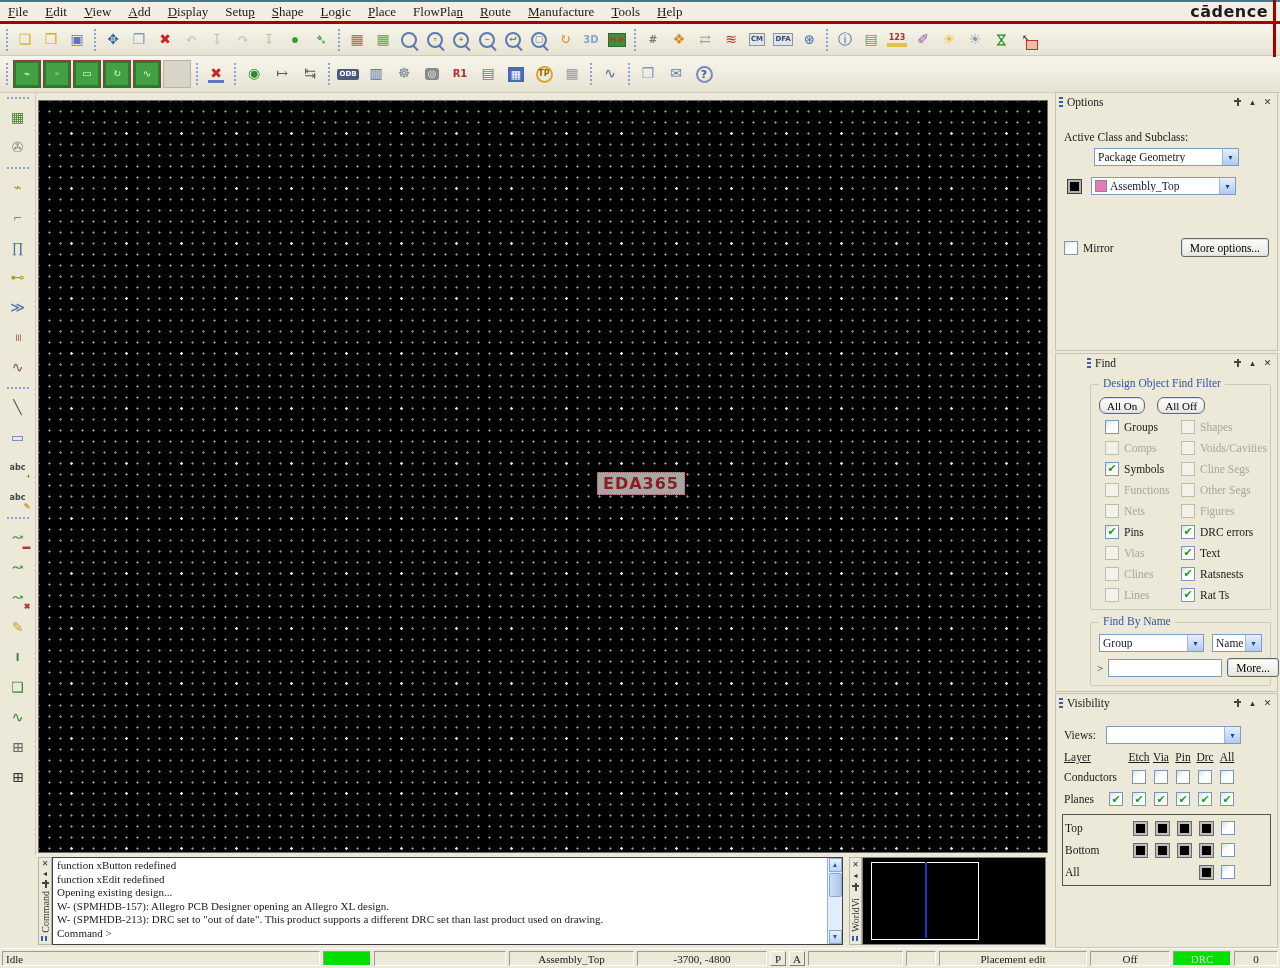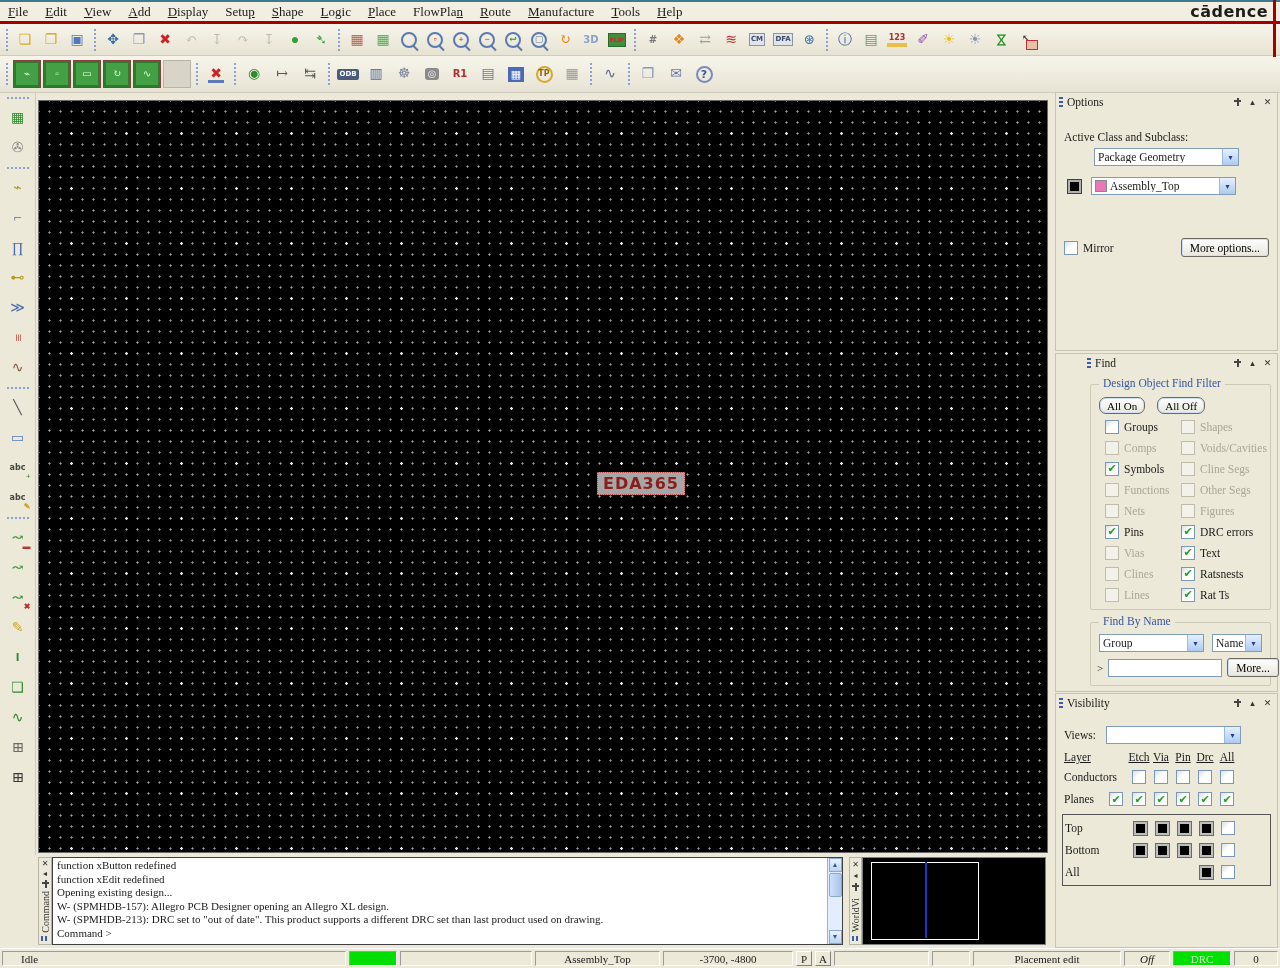--- a/index.html
+++ b/index.html
@@ -146,21 +146,21 @@
   .vhead .hcol{justify-self:center;}
   .vlabel{white-space:nowrap;}
   .vrow .cb,.vrow .sw{justify-self:center;}
   .sw{width:9px;height:9px;background:#000;border:2px solid #bebebe;box-shadow:0 0 0 1px #6a6a6a;}
   .vbox{border:1px solid #555;margin:4px 6px 0 6px;padding:2px 0;}
   .vbox .vrow{margin-left:2px;}
   
   .statusbar{position:absolute;left:0;right:0;bottom:0;height:20px;background:#ece9d8;border-top:1px solid #fff;
              display:flex;align-items:center;gap:3px;padding:0 2px;box-sizing:border-box;}
   .scell{height:15px;border:1px solid;border-color:#9a9a9a #fff #fff #9a9a9a;font-size:11px;display:flex;
-         align-items:center;justify-content:center;background:#ece9d8;padding:0 18px;box-sizing:border-box;
+         align-items:center;justify-content:center;background:#ece9d8;padding:0 3px;box-sizing:border-box;
          overflow:hidden;white-space:nowrap;flex:none;}
   .scell.sbtn{border-color:#fff #808080 #808080 #fff;padding:0;}
   .scell.left{justify-content:flex-start;}
 </style>
 </head>
 <body>
 
 <div class="app">
 
   <div class="menubar">
@@ -750,18 +750,18 @@
       <div class="scell left" style="flex: 1 1 0%;">Idle</div>
       <div class="scell" style="width: 48px; background: rgb(0, 221, 0);"></div>
       <div class="scell" style="width: 132px;"></div>
       <div class="scell" style="width: 125px;">Assembly_Top</div>
       <div class="scell" style="width: 130px;">-3700, -4800</div>
       <div class="scell sbtn" style="width: 16px;">P</div>
       <div class="scell sbtn" style="width: 16px;">A</div>
       <div class="scell" style="width: 95px;"></div>
       <div class="scell" style="width: 30px;"></div>
       <div class="scell" style="width: 148px;">Placement edit</div>
-      <div class="scell" style="width: 46px; font-style: italic;">Off</div>
+      <div class="scell" style="width: 80px;">Off</div>
       <div class="scell sdrc" style="width: 58px; background: rgb(0, 224, 0); color: rgb(202, 246, 202);">DRC</div>
       <div class="scell" style="width: 44px;">0</div>
     </div>
 
 </div>
 
 </body></html>

